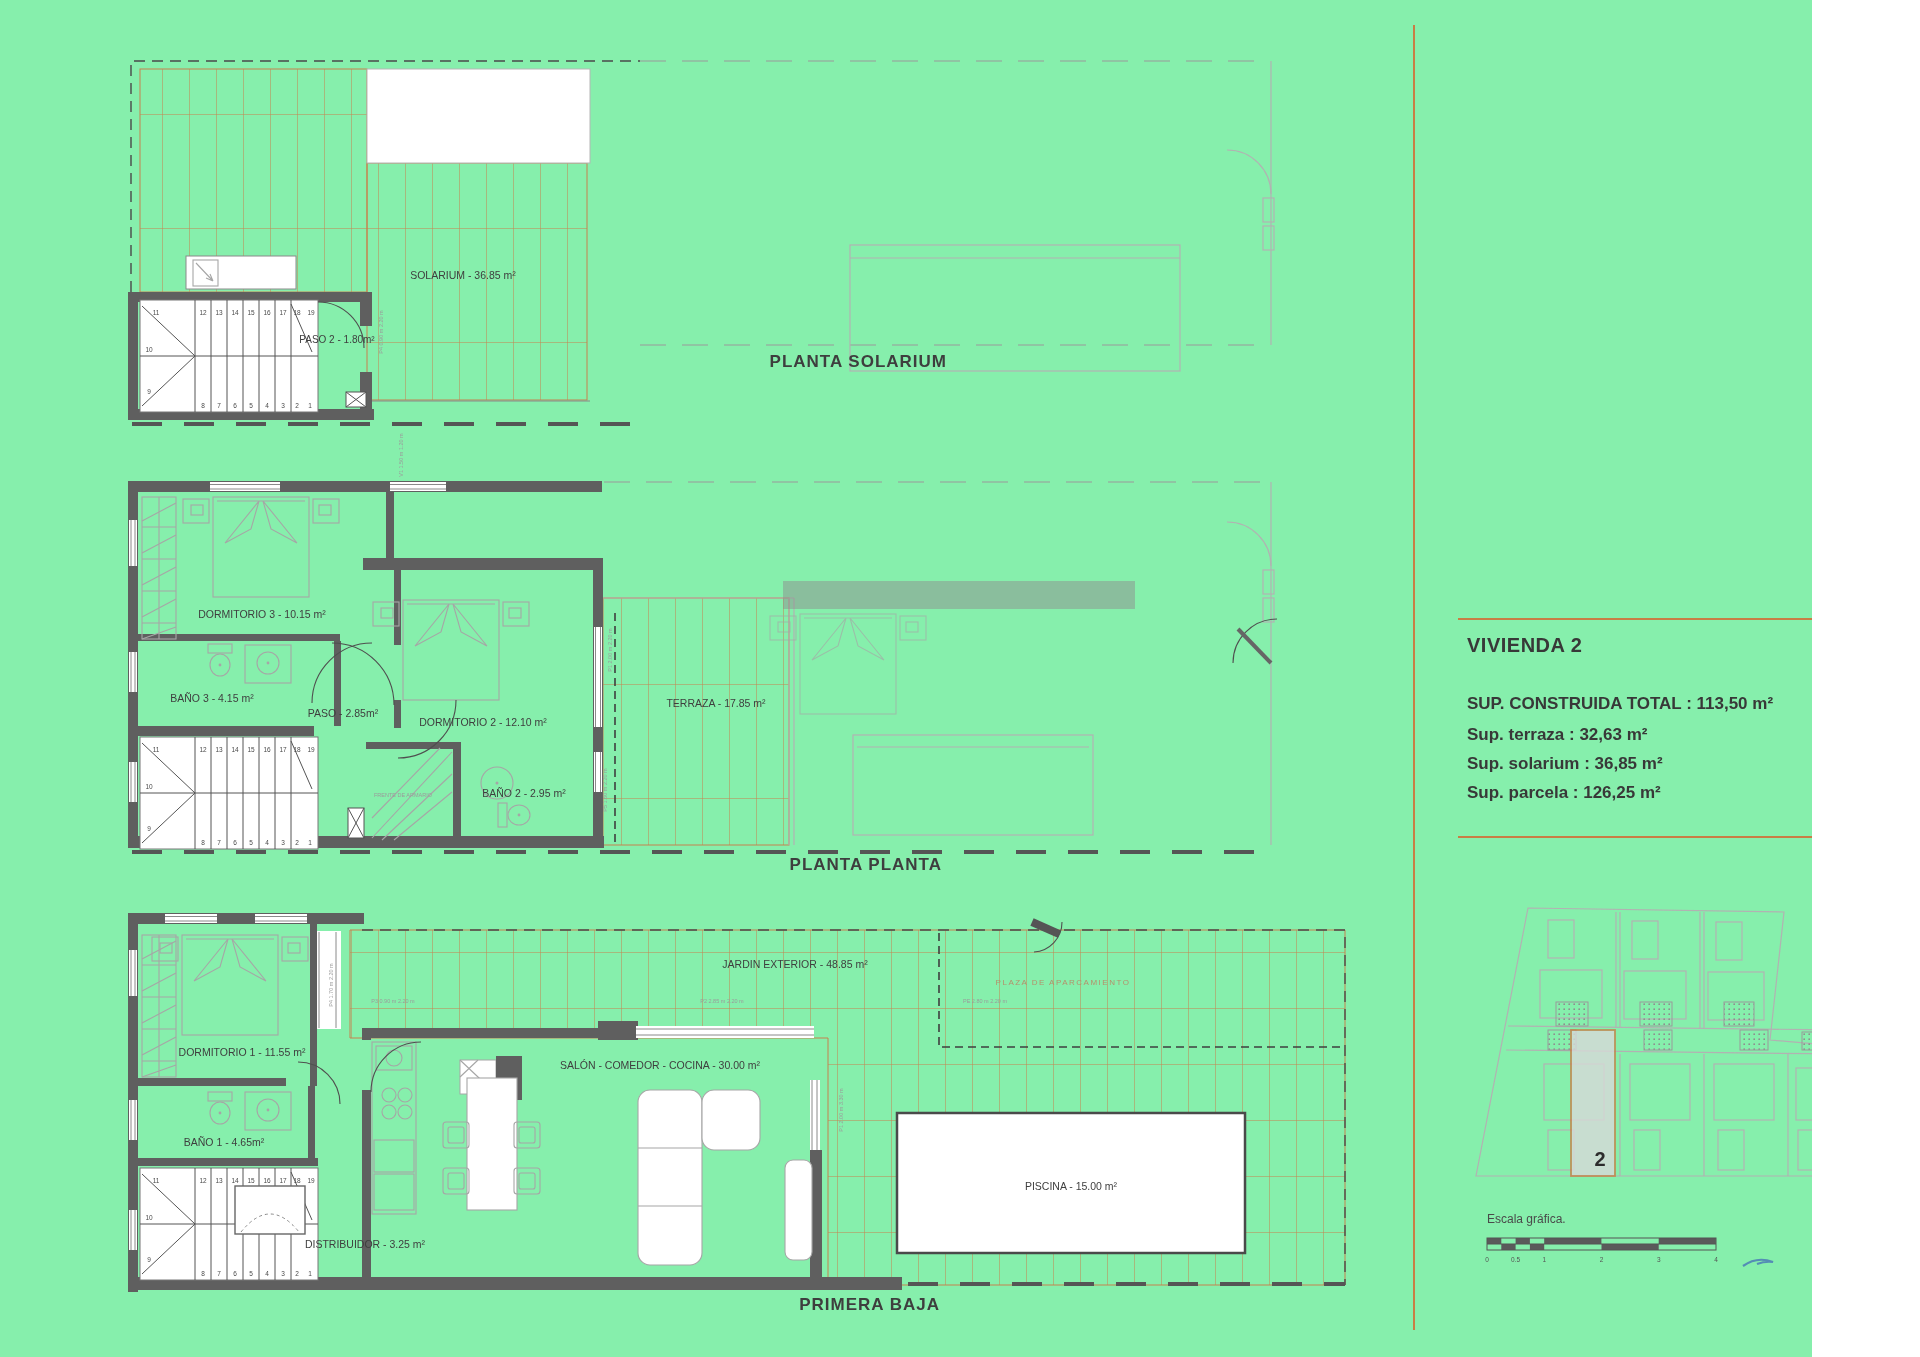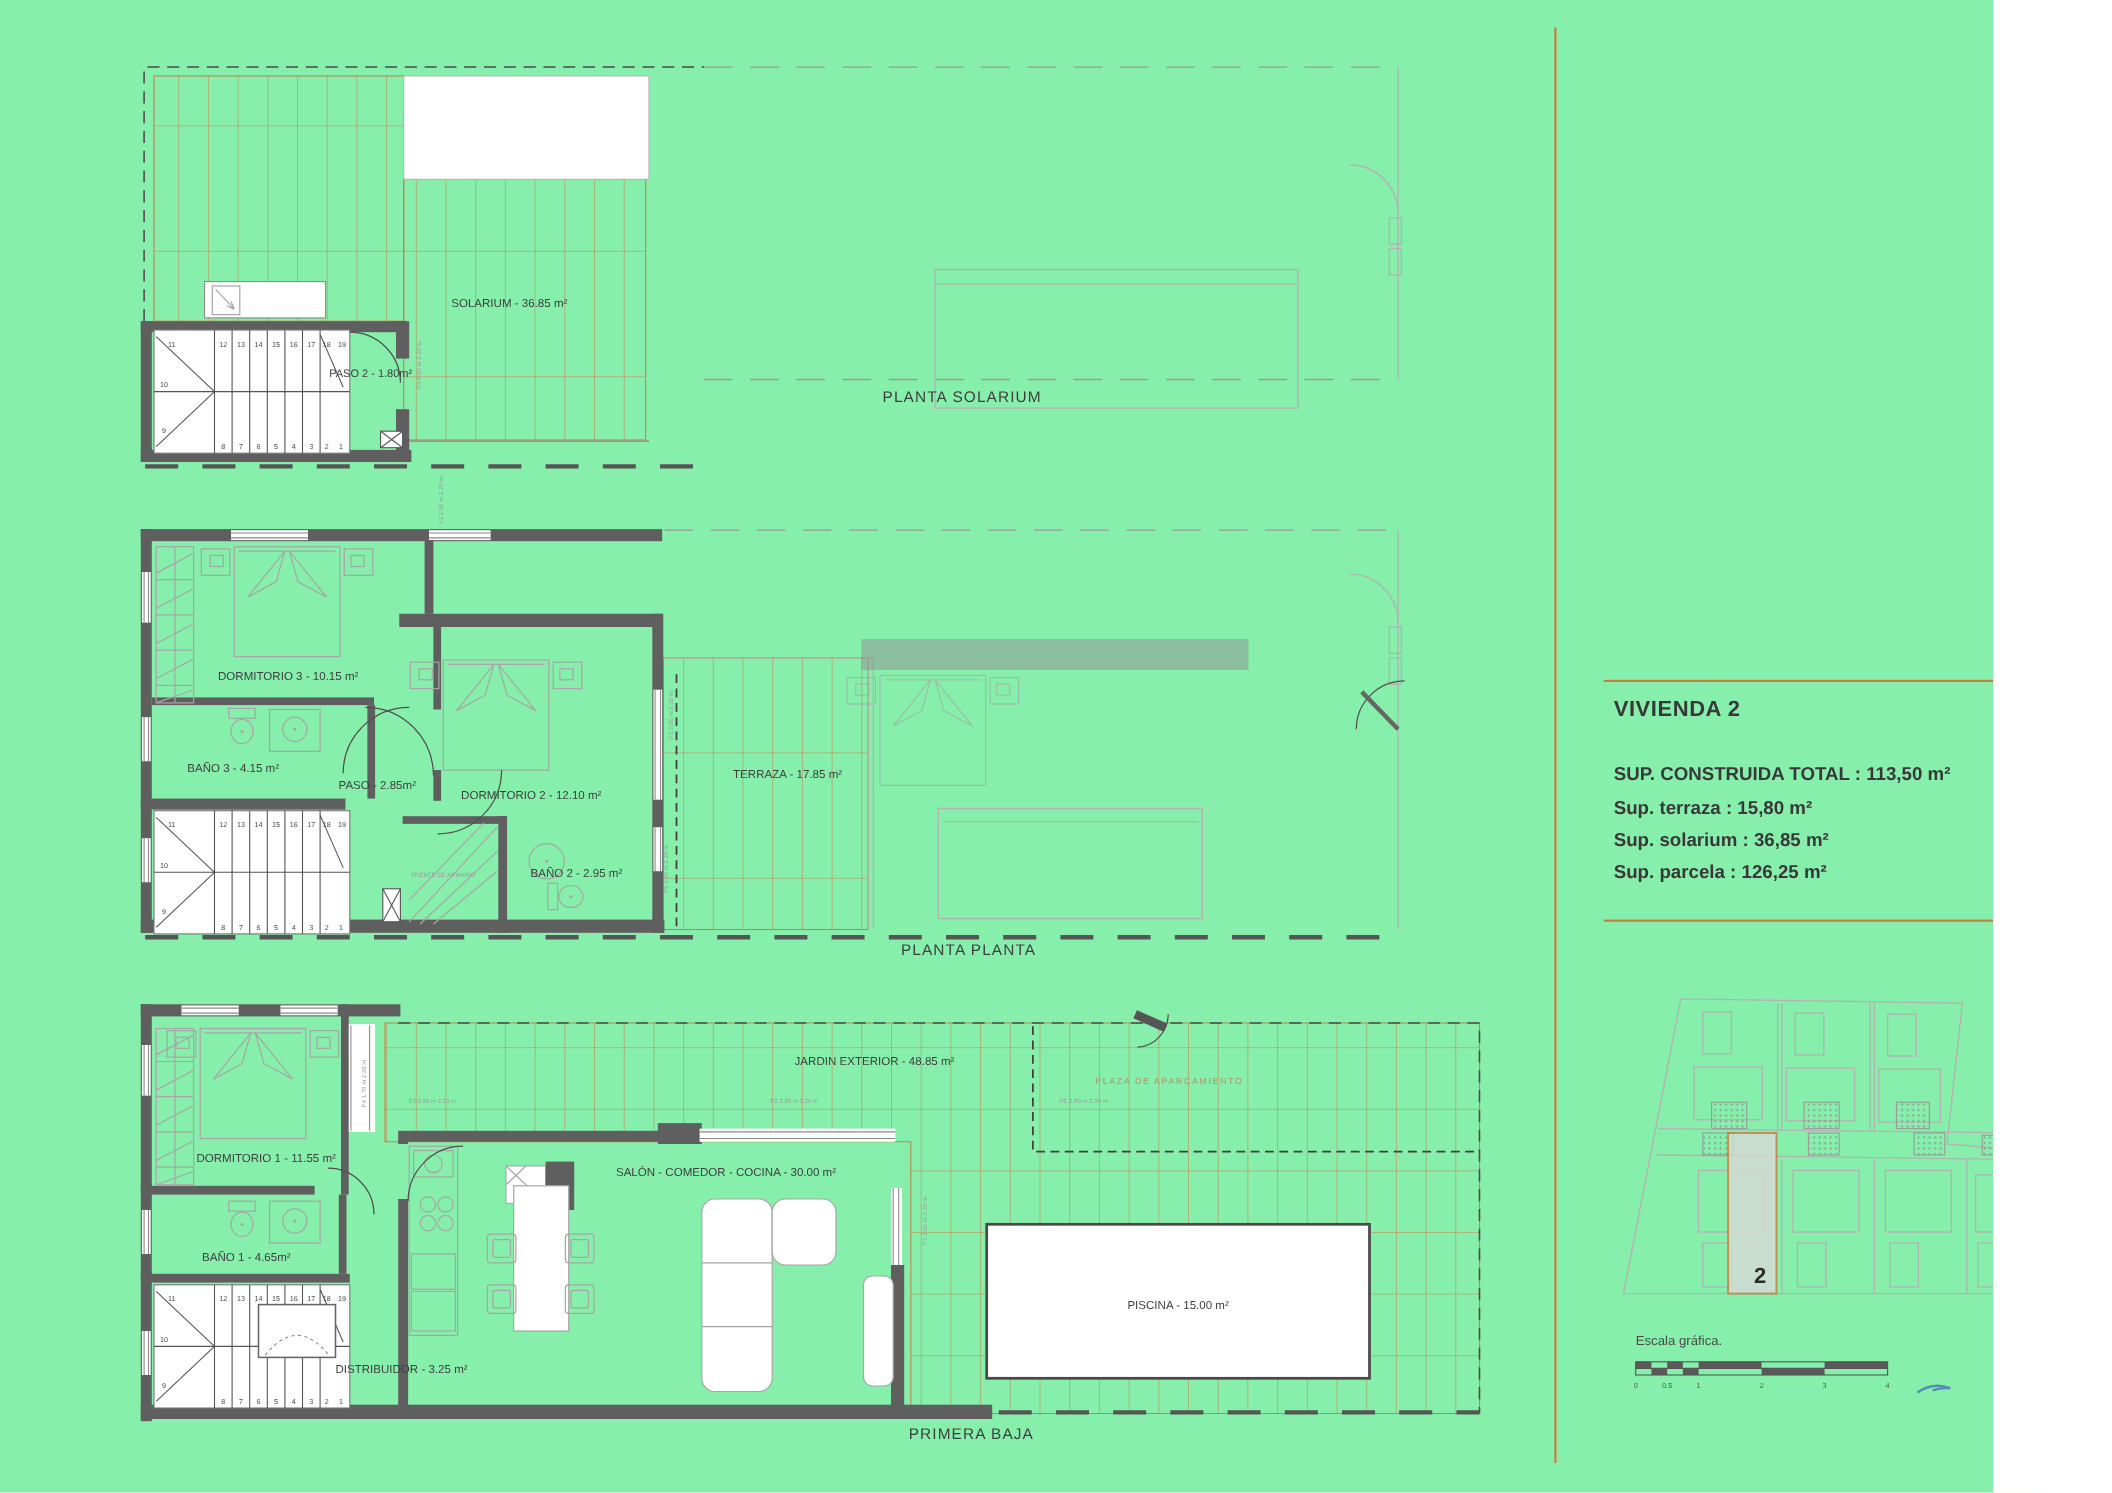--- a/index.html
+++ b/index.html
@@ -19,21 +19,21 @@
   .nb{stroke:#b2b2b2;fill:none;stroke-width:1.2;}
   .wall{fill:#5f5f5f;}
   .win{stroke:#8a8a8a;stroke-width:1;fill:none;}
   .door{stroke:#4f4f4f;stroke-width:1.1;fill:none;}
   .dash{stroke:#4a4a4a;stroke-width:1.4;fill:none;stroke-dasharray:11 7;}
   .dashN{stroke:#9a9a9a;stroke-width:1.2;fill:none;stroke-dasharray:26 16;}
   .dashB{stroke:#555;stroke-width:4;fill:none;stroke-dasharray:30 22;}
   .dash2{stroke:#3f3f3f;stroke-width:1.6;fill:none;stroke-dasharray:8 5;}
   .tile{fill:url(#tA);stroke:#c5824e;stroke-width:1;}
   .tileB{fill:url(#tB);stroke:#c5824e;stroke-width:1;}
-  .ptitle{position:absolute;font-size:14px;letter-spacing:1px;color:#3e3e3e;white-space:nowrap;}
+  .ptitle{position:absolute;font-size:17px;letter-spacing:1px;color:#3e3e3e;white-space:nowrap;font-weight:bold;}
   .hr{position:absolute;height:2px;background:#c87d45;}
   #vtitle{position:absolute;left:1467px;top:634px;font-weight:bold;font-size:20px;
           color:#383838;letter-spacing:.5px;white-space:nowrap;}
   .sumline{position:absolute;left:1467px;font-weight:bold;font-size:17px;color:#383838;white-space:nowrap;}
   #disc{position:absolute;left:1869px;top:1348px;transform:rotate(-90deg);transform-origin:0 0;
         font-size:12.8px;color:#474747;white-space:nowrap;letter-spacing:.2px;}
   #scaleLbl{position:absolute;left:1487px;top:1212px;font-size:12px;color:#4a4a4a;}
   .vline{position:absolute;width:2px;background:#c87d45;}
 </style>
 </head>
@@ -353,21 +353,21 @@
     <text class="dim" text-anchor="middle" x="843" y="1110" transform="rotate(-90 843 1110)">P1  2.00 m  3.30 m</text>
   </svg>
   <div class="ptitle" style="right:872px;top:1295px">PRIMERA BAJA</div>
 
   <div class="vline" style="left:1413px;top:25px;height:1305px"></div>
   <div class="vline" style="left:1893px;top:227px;height:2px;width:18px"></div>
 
   <div class="hr" style="left:1458px;top:618px;width:390px"></div>
   <div id="vtitle">VIVIENDA 2</div>
   <div class="sumline" style="top:694px">SUP. CONSTRUIDA TOTAL : 113,50 m²</div>
-  <div class="sumline" style="top:725px">Sup. terraza : 15,80 m²</div>
+  <div class="sumline" style="top:725px">Sup. terraza : 32,63 m²</div>
   <div class="sumline" style="top:754px">Sup. solarium : 36,85 m²</div>
   <div class="sumline" style="top:783px">Sup. parcela : 126,25 m²</div>
   <div class="hr" style="left:1458px;top:836px;width:390px"></div>
 
   <svg style="left:1448px;top:878px" width="395" height="300" viewBox="0 0 395 300">
     <g class="nb">
       <path d="M80,30 L336,34 L322,162 L392,168 L392,298 L28,298 Z"></path>
       <path d="M60,148 L390,152 M58,172 L390,176"></path>
       <path d="M168,34 V150 M172,34 V150 M252,34 V151 M256,34 V151"></path>
       <path d="M172,176 V298 M256,176 V298 M340,176 V298"></path>

